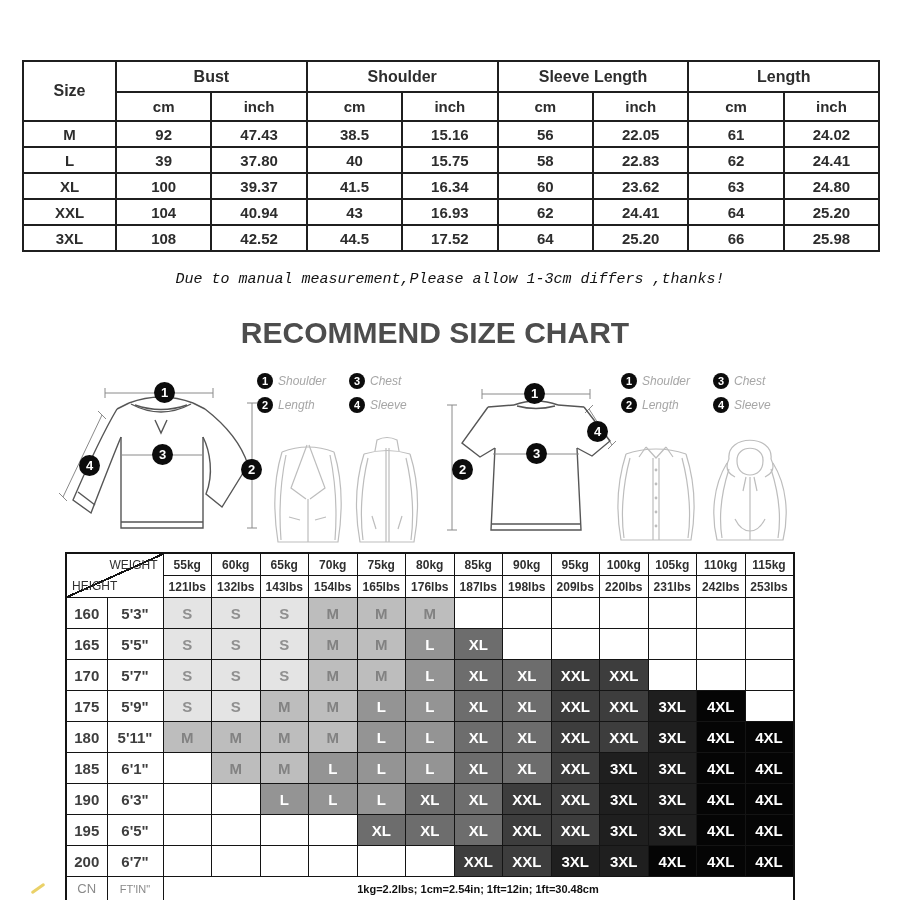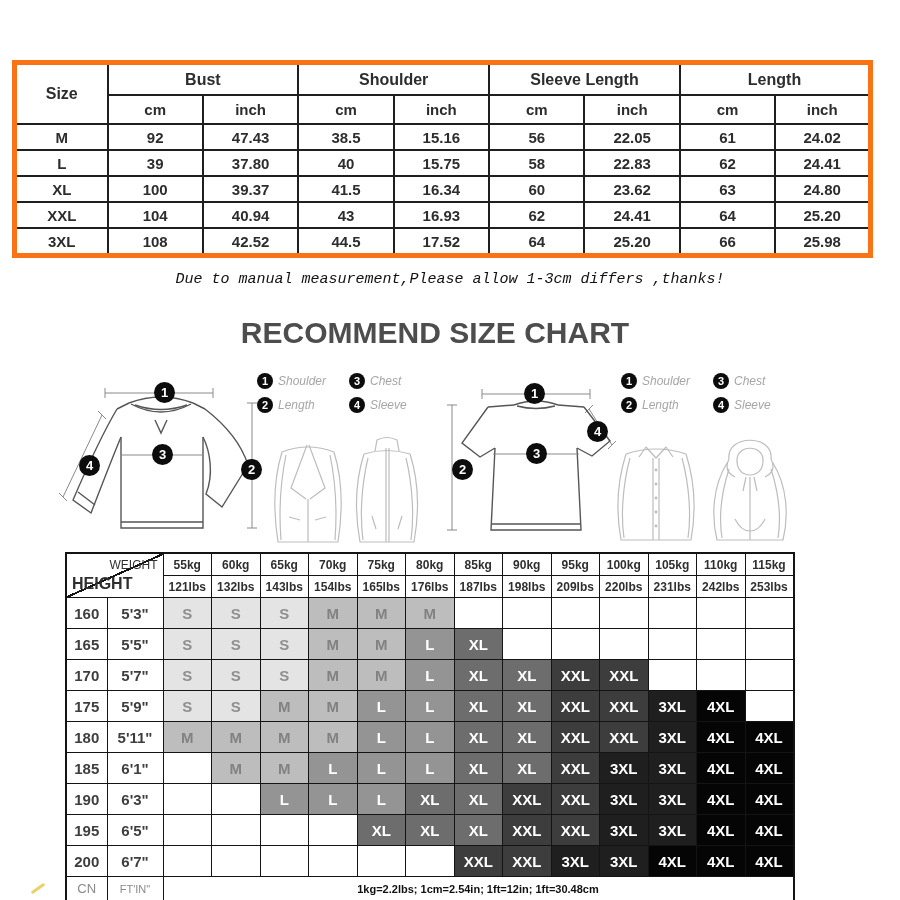--- a/index.html
+++ b/index.html
@@ -1,21 +1,21 @@
 <!DOCTYPE html>
 <html style="--cell-s: #e4e4e4; --cell-m: #bdbdbd; --cell-l: #949494; --cell-xl: #6d6d6d; --cell-xxl: #3d3d3d; --cell-3xl: #1f1f1f; --cell-4xl: #050505; --muted: #8f8f8f; --title: #4d4d4d; --accent-mark: #e6c94d;"><head>
 <meta charset="utf-8">
 <style>
   html,body{margin:0;padding:0;background:#fff;}
   body{width:900px;height:900px;font-family:"Liberation Sans",sans-serif;}
   .page{position:relative;width:900px;height:900px;background:#fff;overflow:hidden;}
 
   
-  .size-table{position:absolute;left:12px;top:60px;width:856px;border-collapse:collapse;
-    table-layout:fixed;border:5px solid #f97316;}
+  .size-table{position:absolute;left:22px;top:60px;width:856px;border-collapse:collapse;
+    table-layout:fixed;border:2px solid #f97316;}
   .size-table th,.size-table td{border:2px solid #1f1f1f;text-align:center;color:#2d2d2d;padding:0;}
   .size-table thead tr:first-child th{height:29px;font-size:16px;font-weight:bold;}
   .size-table thead tr:last-child th{height:27px;font-size:15px;font-weight:bold;}
   .size-table tbody td{height:24px;font-size:15px;font-weight:bold;}
   .size-table .szc{font-size:15px;}
 
   
   .note{position:absolute;left:0;top:271px;width:900px;text-align:center;
     font-family:"Liberation Mono","DejaVu Sans Mono",monospace;font-size:15px;color:#111;font-style:italic;}
   .title{position:absolute;left:0;top:300px;width:870px;text-align:center;
@@ -48,21 +48,21 @@
   .cl{background:var(--cell-l);color:#fff;}
   .cxl{background:var(--cell-xl);color:#fff;}
   .cxxl{background:var(--cell-xxl);color:#fff;}
   .c3xl{background:var(--cell-3xl);color:#fff;}
   .c4xl{background:var(--cell-4xl);color:#fff;margin-top:41px;}
   .cempty{background:#fff;}
   .corner{position:relative;background:linear-gradient(to bottom right,
     transparent 0,transparent calc(50% - 1px),#141414 calc(50% - 1px),
     #141414 calc(50% + 1px),transparent calc(50% + 1px));}
   .corner .w{position:absolute;right:5px;top:4px;font-size:12px;font-weight:normal;color:#2f2f2f;}
-  .corner .h{position:absolute;left:5px;bottom:4px;font-size:16px;font-weight:bold;color:#2f2f2f;}
+  .corner .h{position:absolute;left:5px;bottom:4px;font-size:12px;font-weight:normal;color:#2f2f2f;}
   .matrix tfoot td{height:23px;}
   .cnrow .hcn{color:#8a8a8a;}
   .cnrow .hft{color:#8a8a8a;}
   .conv{font-size:11px;font-weight:bold;color:#111;}
 
   .ymark{position:absolute;left:30px;top:887px;width:16px;height:3px;border-radius:2px;
     background:var(--accent-mark);transform:rotate(-35deg);opacity:.85;}
 </style>
 </head>
 <body>

